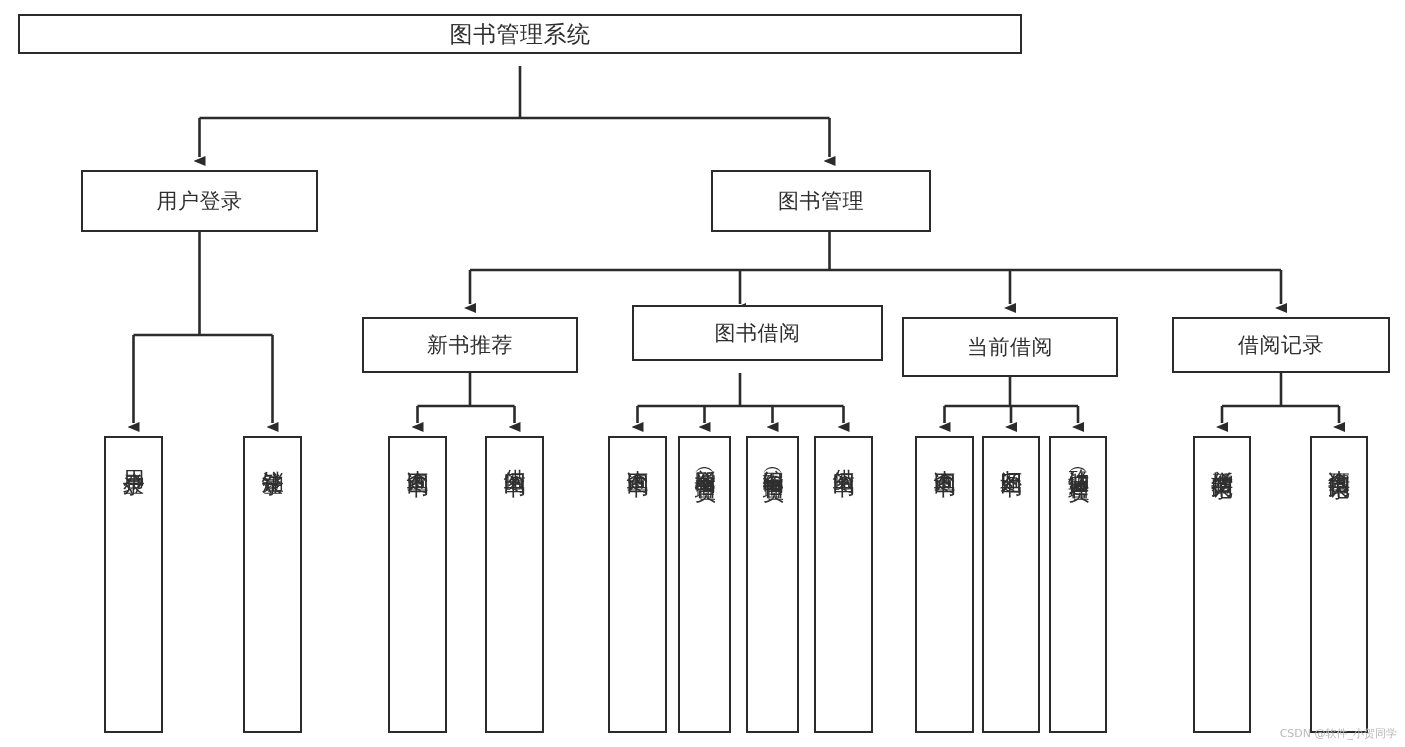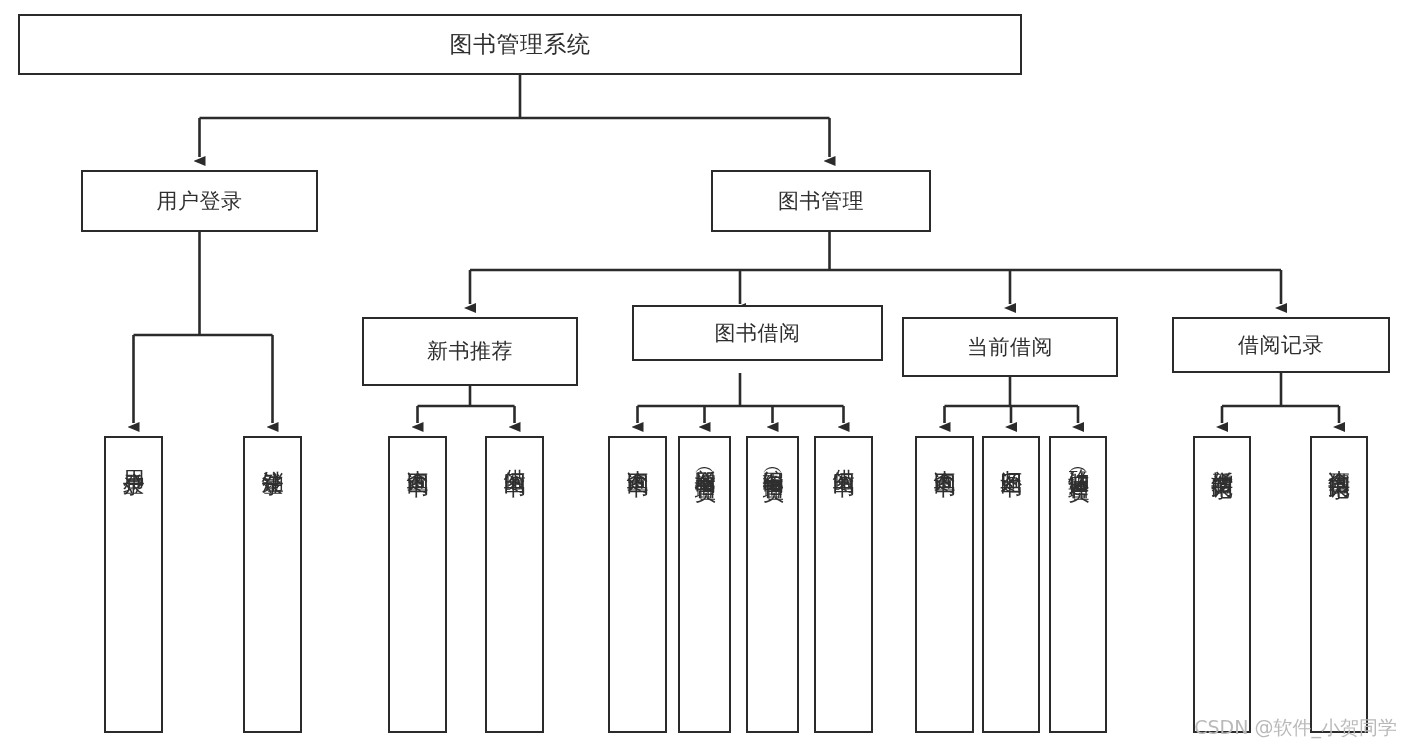--- a/index.html
+++ b/index.html
@@ -55,21 +55,21 @@
     font-size: 22px;
     line-height: 1.12;
     letter-spacing: 2px;
     white-space: nowrap;
   }
   .node.leaf.tall .label { font-size: 21px; }
   #watermark {
     position: absolute;
     right: 8px;
     bottom: 6px;
-    font-size: 19px;
+    font-size: 11px;
     color: #b9b9b9;
     white-space: nowrap;
     pointer-events: none;
   }
 </style>
 </head>
 <body>
 
 <div id="diagram-root">
 
@@ -110,30 +110,30 @@
         <path d="M 1011 406 L 1011 423" marker-end="url(#arrow)"></path>
         <path d="M 1078 406 L 1078 423" marker-end="url(#arrow)"></path>
         <path d="M 1281 373 L 1281 406"></path>
         <path d="M 1222 406 L 1339 406"></path>
         <path d="M 1222 406 L 1222 423" marker-end="url(#arrow)"></path>
         <path d="M 1339 406 L 1339 423" marker-end="url(#arrow)"></path>
       </g>
   </svg>
 
   <div id="node-layer">
-      <div class="node root" style="left: 18px; top: 14px; width: 1004px; height: 61px;">
+      <div class="node root" style="left: 18px; top: 14px; width: 1004px; height: 40px;">
         <span class="label">图书管理系统</span>
       </div>
       <div class="node level2" style="left: 81px; top: 170px; width: 237px; height: 62px;">
         <span class="label">用户登录</span>
       </div>
       <div class="node level2" style="left: 711px; top: 170px; width: 220px; height: 62px;">
         <span class="label">图书管理</span>
       </div>
-      <div class="node level3" style="left: 362px; top: 317px; width: 216px; height: 69px;">
+      <div class="node level3" style="left: 362px; top: 317px; width: 216px; height: 56px;">
         <span class="label">新书推荐</span>
       </div>
       <div class="node level3" style="left: 632px; top: 305px; width: 251px; height: 56px;">
         <span class="label">图书借阅</span>
       </div>
       <div class="node level3" style="left: 902px; top: 317px; width: 216px; height: 60px;">
         <span class="label">当前借阅</span>
       </div>
       <div class="node level3" style="left: 1172px; top: 317px; width: 218px; height: 56px;">
         <span class="label">借阅记录</span>

